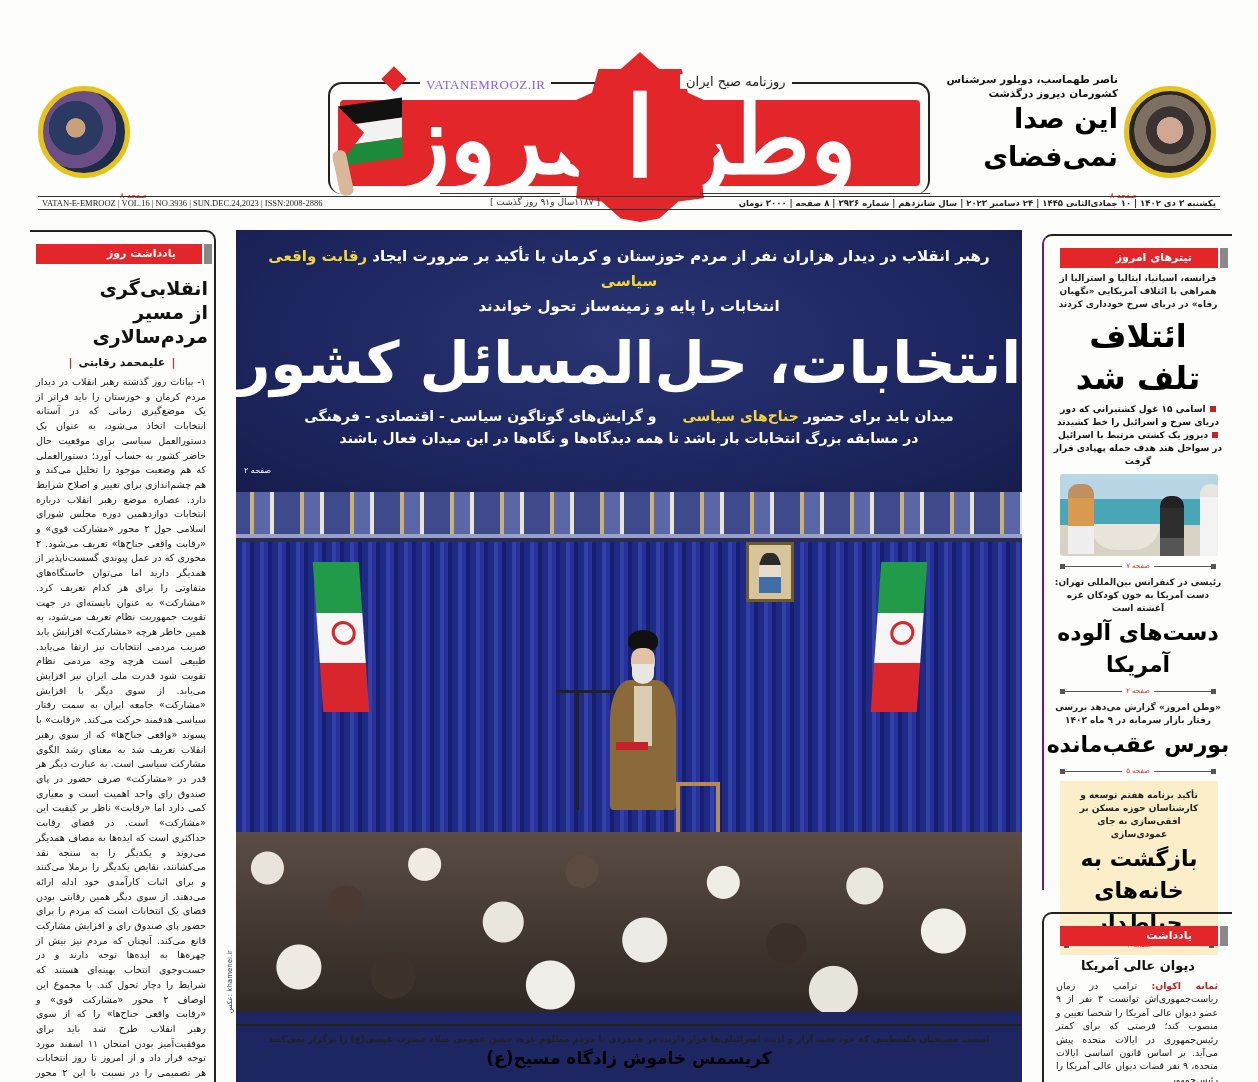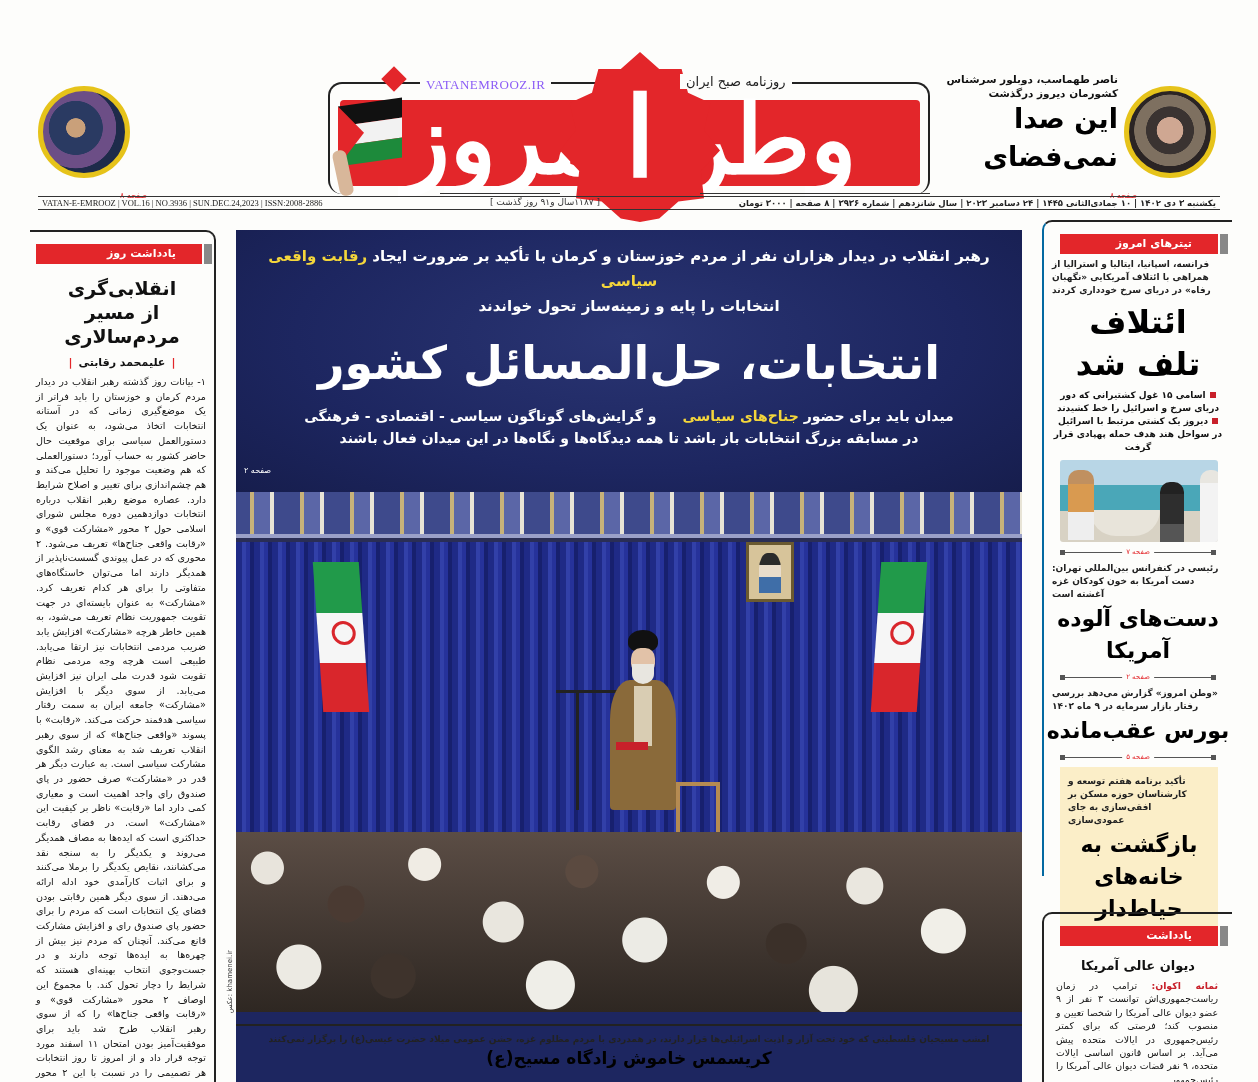--- a/index.html
+++ b/index.html
@@ -40,33 +40,33 @@
   
   .meta-strip { position: absolute; left: 38px; top: 196px; width: 1182px; height: 14px; border-top: 1px solid #333; border-bottom: 1px solid #333; font-size: 8.5px; line-height: 12px; }
   .meta-en { position: absolute; left: 4px; top: 0; font-family: "Liberation Serif", serif; color: #222; }
   .meta-fa { position: absolute; right: 4px; top: 0; direction: rtl; color: #222; font-weight: bold; }
 
   
   .col-left { position: absolute; left: 30px; top: 230px; width: 186px; height: 852px; border-top: 2px solid #222; border-right: 2px solid #222; border-radius: 0 10px 0 0; }
   .section-tag { position: relative; height: 20px; background: #e3262a; color: #fff; font-weight: bold; font-size: 11px; line-height: 20px; text-align: right; padding-right: 26px; direction: rtl; }
   .section-tag::after { content: ""; position: absolute; right: -10px; top: 0; width: 8px; height: 20px; background: #888; }
   .col-left .section-tag { margin: 12px 12px 0 6px; }
-  .op-title { direction: rtl; text-align: center; font-weight: bold; font-size: 19px; line-height: 24px; margin: 12px 6px 8px 6px; }
+  .op-title { direction: rtl; font-weight: bold; font-size: 19px; line-height: 24px; margin: 12px 6px 8px 6px; }
   .author { direction: rtl; text-align: center; font-size: 11px; font-weight: bold; margin-bottom: 6px; }
   .author .bar { color: #e3262a; margin: 0 6px; }
   .body-text { direction: rtl; text-align: justify; font-size: 9.6px; line-height: 14.7px; padding: 0 8px 0 6px; color: #111; }
   .body-text p { margin: 0; }
 
   
   .center { position: absolute; left: 236px; top: 230px; width: 786px; height: 878px; background: #1d2660; overflow: hidden; }
   .center-head { position: absolute; left: 0; top: 0; width: 786px; height: 266px;
     background: radial-gradient(ellipse at 50% 40%, #2a3573 0%, #1d2660 60%, #161d4c 100%); }
   .lead-kicker { direction: rtl; text-align: center; color: #fff; font-weight: bold; font-size: 15px; line-height: 25px; padding: 14px 22px 0 22px; }
   .lead-kicker .hl { color: #f4d63b; }
-  .main-headline { direction: rtl; text-align: center; color: #fff; font-weight: bold; font-size: 46px; line-height: 84px; letter-spacing: -1px; margin-top: 2px; }
+  .main-headline { direction: rtl; text-align: center; color: #fff; font-weight: bold; font-size: 58px; line-height: 84px; letter-spacing: -1px; margin-top: 2px; }
   .lead-sub { direction: rtl; text-align: center; color: #fff; font-weight: bold; font-size: 14px; line-height: 22px; padding: 0 24px; }
   .lead-sub .hl { color: #f4d63b; margin-left: 21px; }
   .center-pageref { position: absolute; left: 8px; top: 236px; color: #fff; font-size: 8px; direction: rtl; }
 
   .photo { position: absolute; left: 0; top: 262px; width: 786px; height: 520px; overflow: hidden; background: #2a2e55; }
   .frieze { position: absolute; left: 0; top: 0; width: 786px; height: 46px;
     background: repeating-linear-gradient(90deg, #3e4a8c 0 14px, #c8b27a 14px 18px, #5b66a7 18px 34px, #e8e4d6 34px 38px, #3e4a8c 38px 50px); border-bottom: 4px solid #9aa0c8; }
   .curtain { position: absolute; left: 0; top: 50px; width: 786px; height: 300px;
     background: repeating-linear-gradient(90deg, #1f2a86 0 6px, #3240a8 6px 10px, #26329a 10px 14px, #17206e 14px 18px); }
   .portrait { position: absolute; left: 510px; top: 50px; width: 48px; height: 60px; background: #d7c49a; border: 3px solid #6b5a30; }
@@ -102,24 +102,24 @@
       radial-gradient(circle at 76% 88%, #e7e4dc 0 24px, transparent 25px),
       linear-gradient(#5b4d45, #2e2722); }
   .red-band { position: absolute; left: 380px; top: 250px; width: 32px; height: 8px; background: #c8202a; }
   .photo-credit { position: absolute; left: -2px; top: 950px; font-size: 7px; color: #333; writing-mode: vertical-rl; transform: rotate(180deg); }
 
   .bottom-rule { position: absolute; left: 236px; top: 1024px; width: 786px; height: 2px; background: #222; }
   .bottom-kicker { position: absolute; left: 236px; top: 1034px; width: 786px; direction: rtl; text-align: center; font-size: 9px; font-weight: bold; color: #222; }
   .bottom-headline { position: absolute; left: 236px; top: 1048px; width: 786px; direction: rtl; text-align: center; font-size: 17px; font-weight: bold; color: #000; }
 
   
-  .col-right { position: absolute; left: 1042px; top: 220px; width: 190px; height: 656px; border-top: 2px solid #222; border-left: 2px solid #0369a1; border-radius: 10px 0 0 0; }
+  .col-right { position: absolute; left: 1042px; top: 234px; width: 190px; height: 656px; border-top: 2px solid #222; border-left: 2px solid #701a75; border-radius: 10px 0 0 0; }
   .col-right .section-tag { margin: 12px 14px 0 16px; }
   .col-right .section-tag::after { right: -10px; }
-  .rc-kicker { direction: rtl; text-align: left; font-size: 9px; line-height: 13px; font-weight: bold; color: #222; padding: 4px 8px 0 8px; }
+  .rc-kicker { direction: rtl; text-align: center; font-size: 9px; line-height: 13px; font-weight: bold; color: #222; padding: 4px 8px 0 8px; }
   .rc-headline { direction: rtl; text-align: center; font-weight: bold; color: #000; }
   .rc-headline.big { font-size: 32px; line-height: 42px; margin: 4px 0; }
   .rc-headline.med { font-size: 22px; line-height: 32px; margin: 2px 0; }
   .rc-bullets { direction: rtl; text-align: center; font-size: 9px; line-height: 13px; font-weight: bold; padding: 0 8px; }
   .rc-bullets .sq { display: inline-block; width: 6px; height: 6px; background: #c8202a; margin-left: 4px; }
   .rc-photo { margin: 6px 14px 0 16px; height: 82px; border-radius: 3px; overflow: hidden; position: relative;
     background: linear-gradient(#b8d6e6 0 30%, #4aa7b8 30% 62%, #d8d2c4 62%); }
   .rc-photo .p1 { position: absolute; left: 8px; top: 10px; width: 26px; height: 70px; background: linear-gradient(#c09060 0 20%, #d99a50 20% 60%, #eee 60%); border-radius: 10px 10px 0 0; }
   .rc-photo .p2 { position: absolute; left: 100px; top: 22px; width: 24px; height: 60px; background: linear-gradient(#222 0 20%, #2e2e2e 20% 70%, #555 70%); border-radius: 10px 10px 0 0; }
   .rc-photo .p3 { position: absolute; left: 140px; top: 10px; width: 22px; height: 72px; background: linear-gradient(#e8e6e0 0 18%, #f3f3f3 18%); border-radius: 10px 10px 0 0; }

